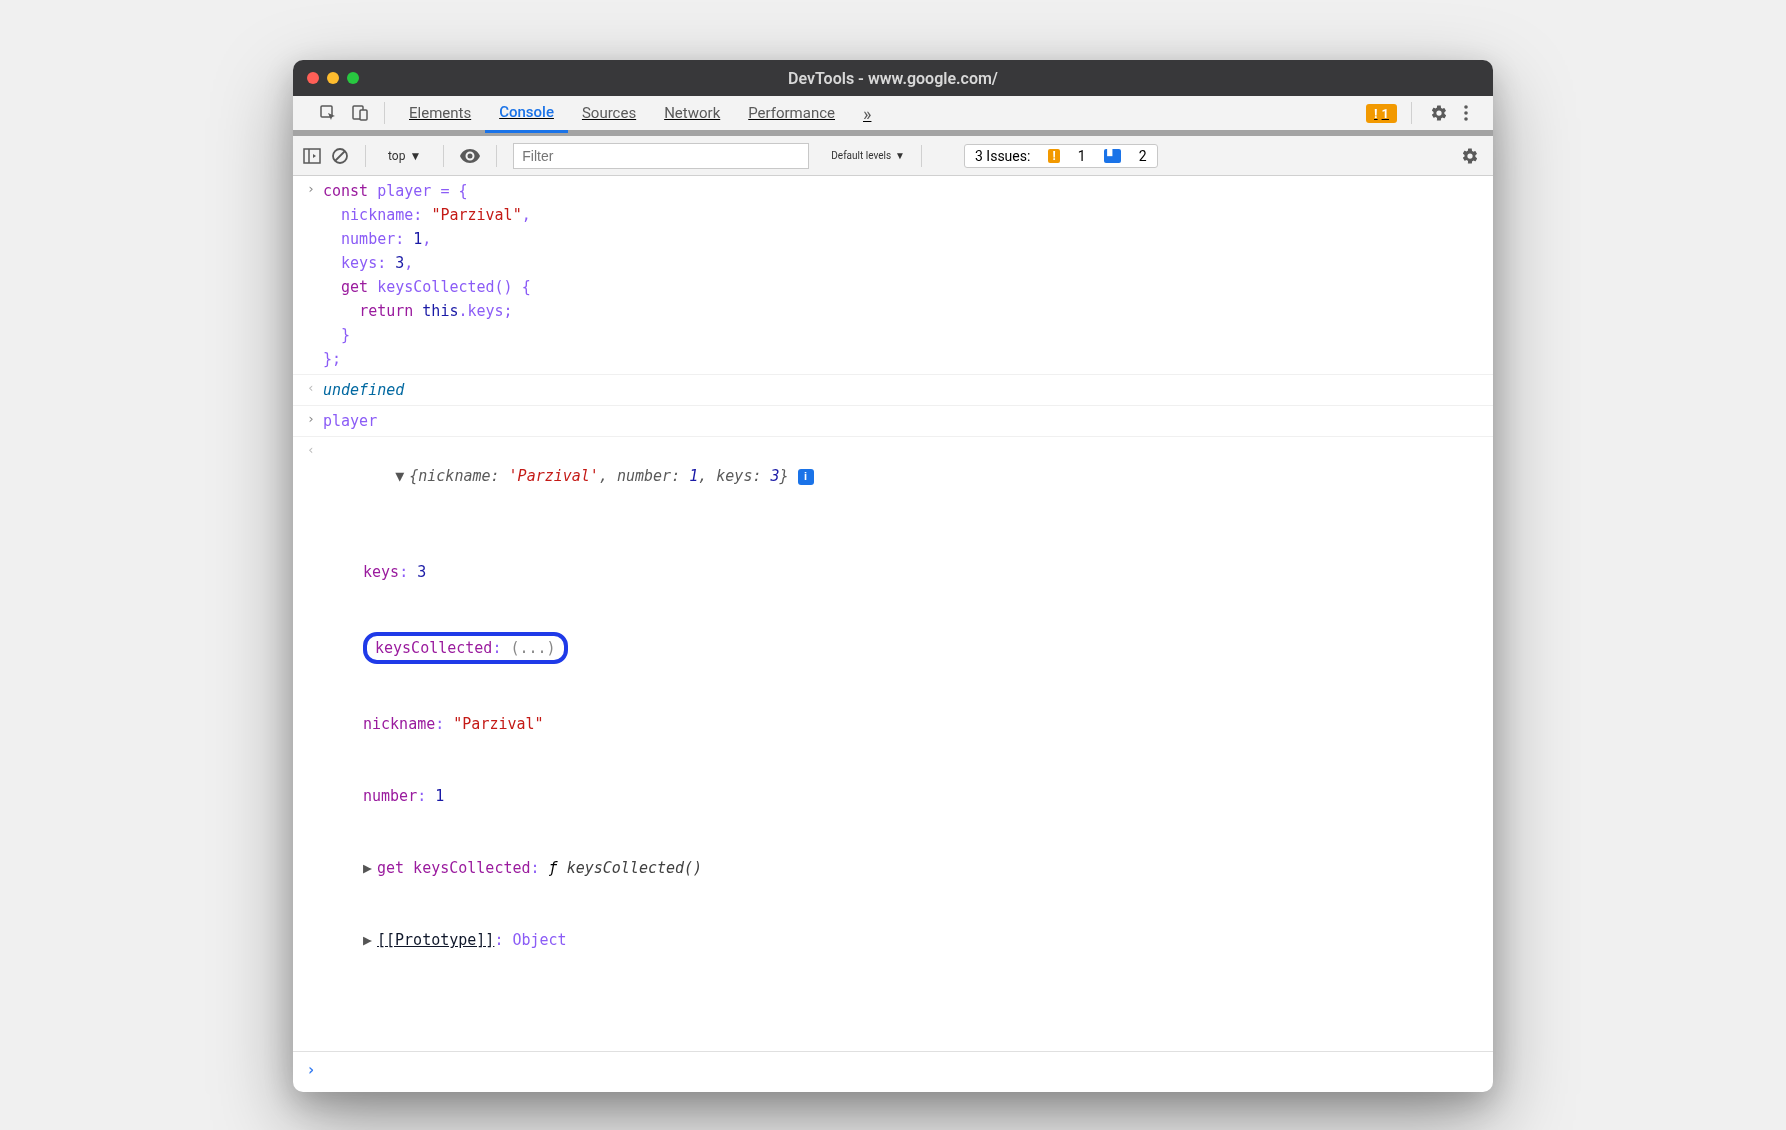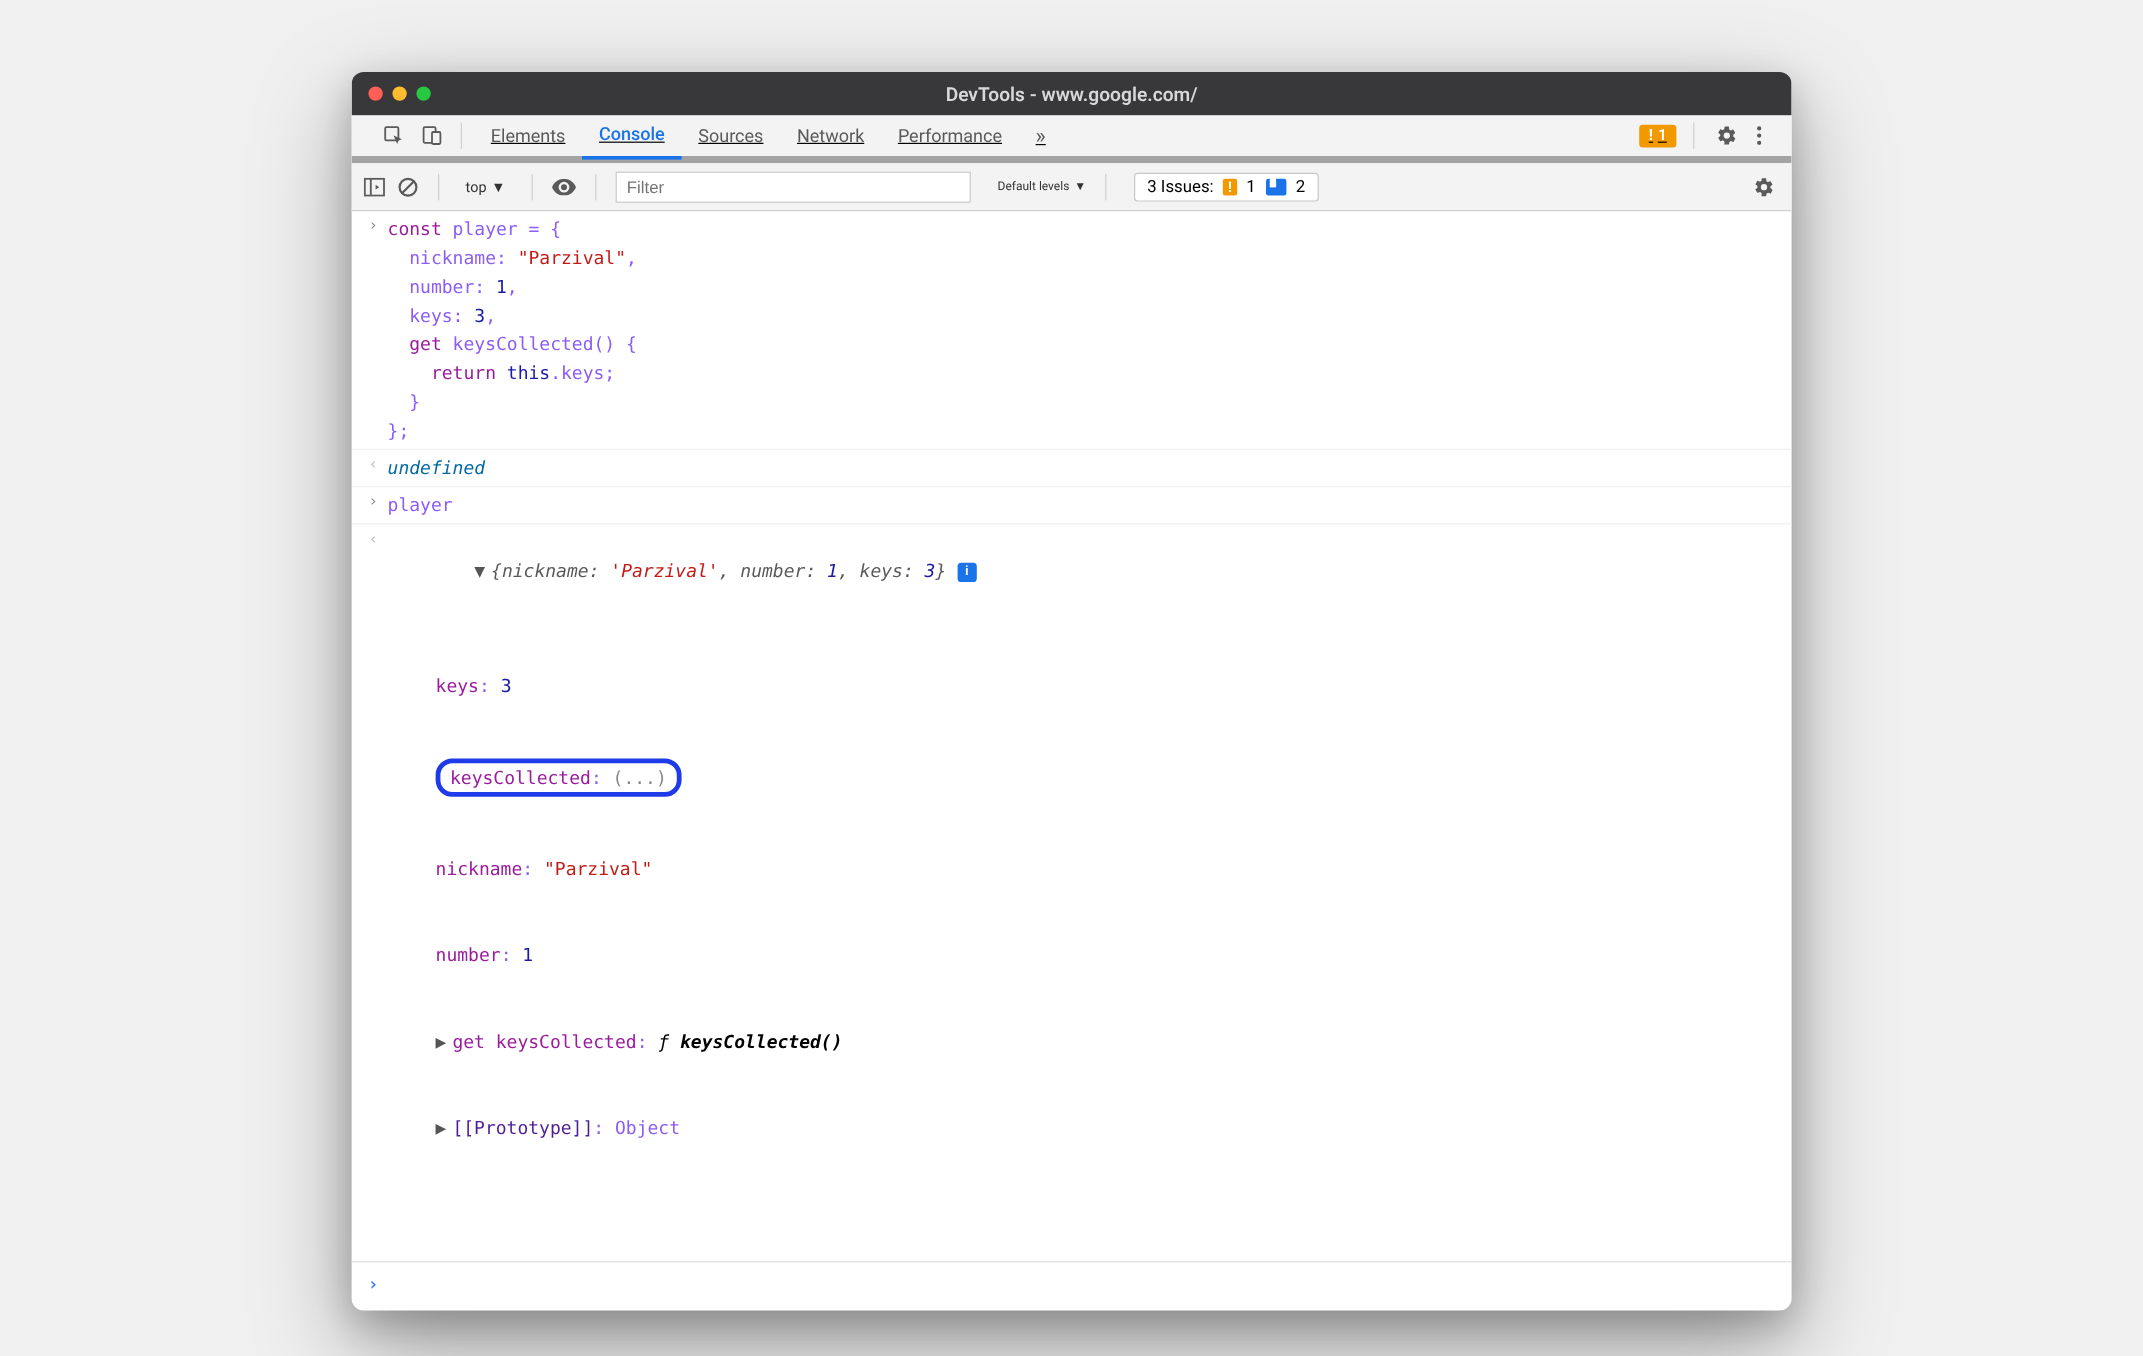--- a/index.html
+++ b/index.html
@@ -107,22 +107,22 @@
       font-size: 14px;
       color: #333;
     }
     .level-select { color: #333; font-size: 10px; cursor: pointer; display: flex; align-items: center; gap: 4px; margin-left: 12px; }
     .issues-badge {
       background: #fff;
       border: 1px solid #c8c8c8;
       padding: 3px 10px;
       border-radius: 3px;
       font-size: 14px;
-      display: flex; align-items: center; gap: 8px;
-      margin-left: 7px;
+      display: flex; align-items: center; gap: 18px;
+      margin-left: 26px;
     }
     .issues-badge .warn-chip { background: #f29900; color: #fff; padding: 0 4px; border-radius: 2px; font-weight: bold; font-size: 12px; }
     .issues-badge .info-chip { background: #1a73e8; color: #fff; padding: 0 4px; border-radius: 2px; font-weight: bold; font-size: 12px; }
     .toolbar .gear-right { margin-left: auto; }
     .console-body {
       font-family: Menlo, Monaco, Consolas, monospace;
       font-size: 15px;
       line-height: 1.6;
     }
     .row {
@@ -169,22 +169,22 @@
     .obj-props { padding-left: 40px; }
     .obj-line { padding: 0; }
     .highlight-box {
       display: inline-block;
       border: 4px solid #1f3ae8;
       border-radius: 14px;
       padding: 0 8px;
     }
     .ellipsis { color: #888; }
     .fital { font-style: italic; }
-    .proto { color: #4c1d95; }
-    .func-name { font-style: italic; color: #000000; font-weight: bold; }
+    .proto { color: #0f172a; text-decoration: underline; }
+    .func-name { font-style: italic; color: #404040; }
     .prompt-row {
       border-top: 1px solid #e0e0e0;
       padding: 6px 10px 10px 6px;
       display: flex;
     }
     .prompt-arrow { color: #367cf1; font-weight: bold; width: 24px; text-align: center; }
     svg { display: block; }
   </style>
 </head>
 <body>

